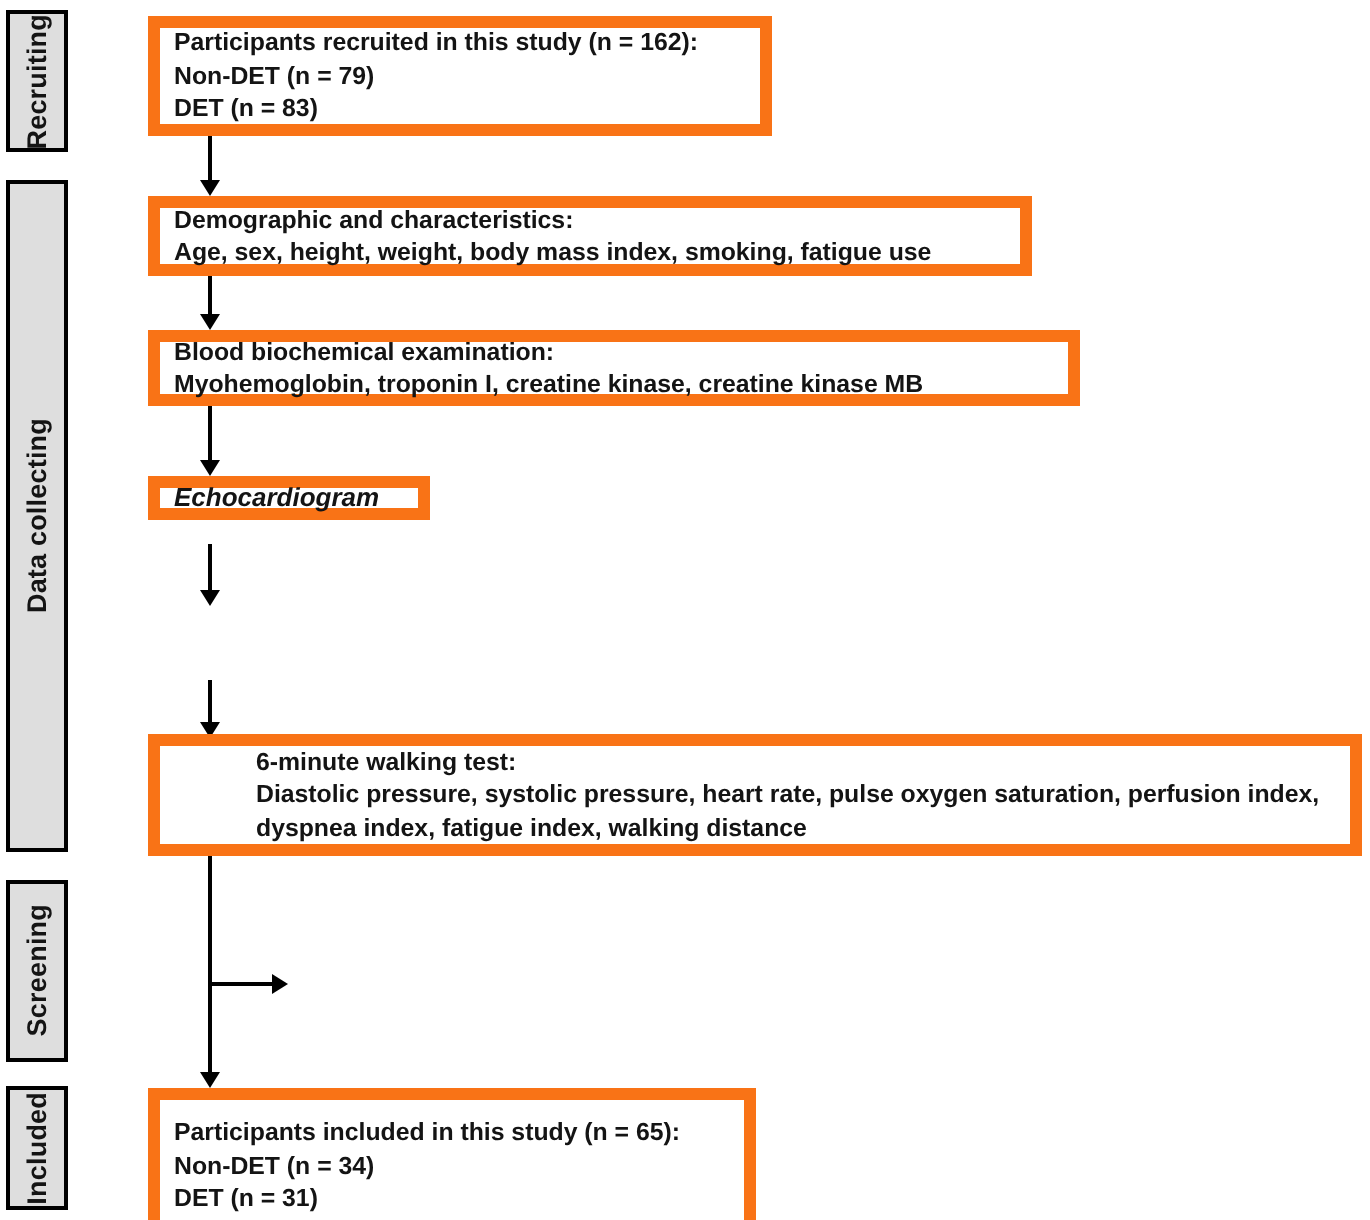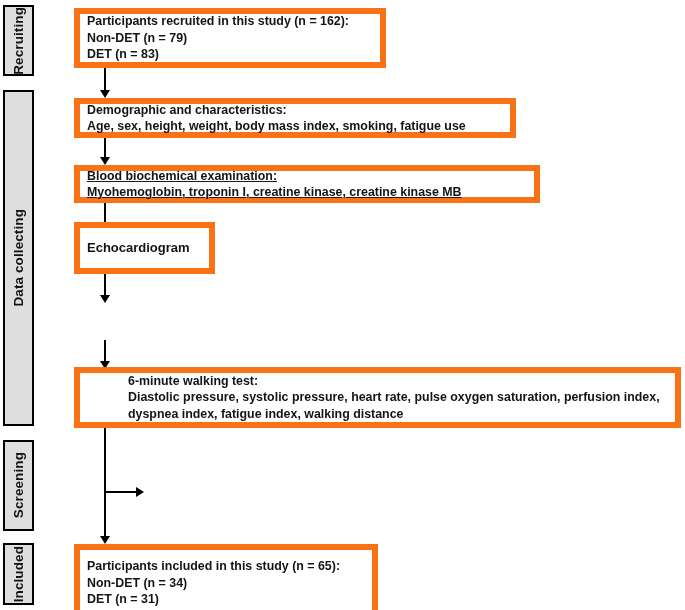--- a/index.html
+++ b/index.html
@@ -136,26 +136,26 @@
     <div class="line">Participants recruited in this study (n = 162):</div>
     <div class="line">Non-DET (n = 79)</div>
     <div class="line">DET (n = 83)</div>
   </div>
 
   <div class="node" style="left:74px; top:98px; width:442px; height:40px;">
     <div class="line">Demographic and characteristics:</div>
     <div class="line">Age, sex, height, weight, body mass index, smoking, fatigue use</div>
   </div>
 
-  <div class="node" style="left:74px; top:165px; width:466px; height:38px;text-decoration:underline;">
+  <div class="node" style="left:74px; top:165px; width:466px; height:38px;">
     <div class="line">Blood biochemical examination:</div>
     <div class="line">Myohemoglobin, troponin I, creatine kinase, creatine kinase MB</div>
   </div>
 
-  <div class="node single" style="left:74px; top:222px; width:141px; height:52px;">
+  <div class="node single" style="left:74px; top:238px; width:141px; height:22px;font-style:italic;">
     <div class="line">Echocardiogram</div>
   </div>
 
 
   <div class="node" style="left:74px; top:367px; width:607px; height:61px;padding-left:48px;">
     <div class="line">6-minute walking test:</div>
     <div class="line">Diastolic pressure, systolic pressure, heart rate, pulse oxygen saturation, perfusion index,</div>
     <div class="line">dyspnea index, fatigue index, walking distance</div>
   </div>
 

